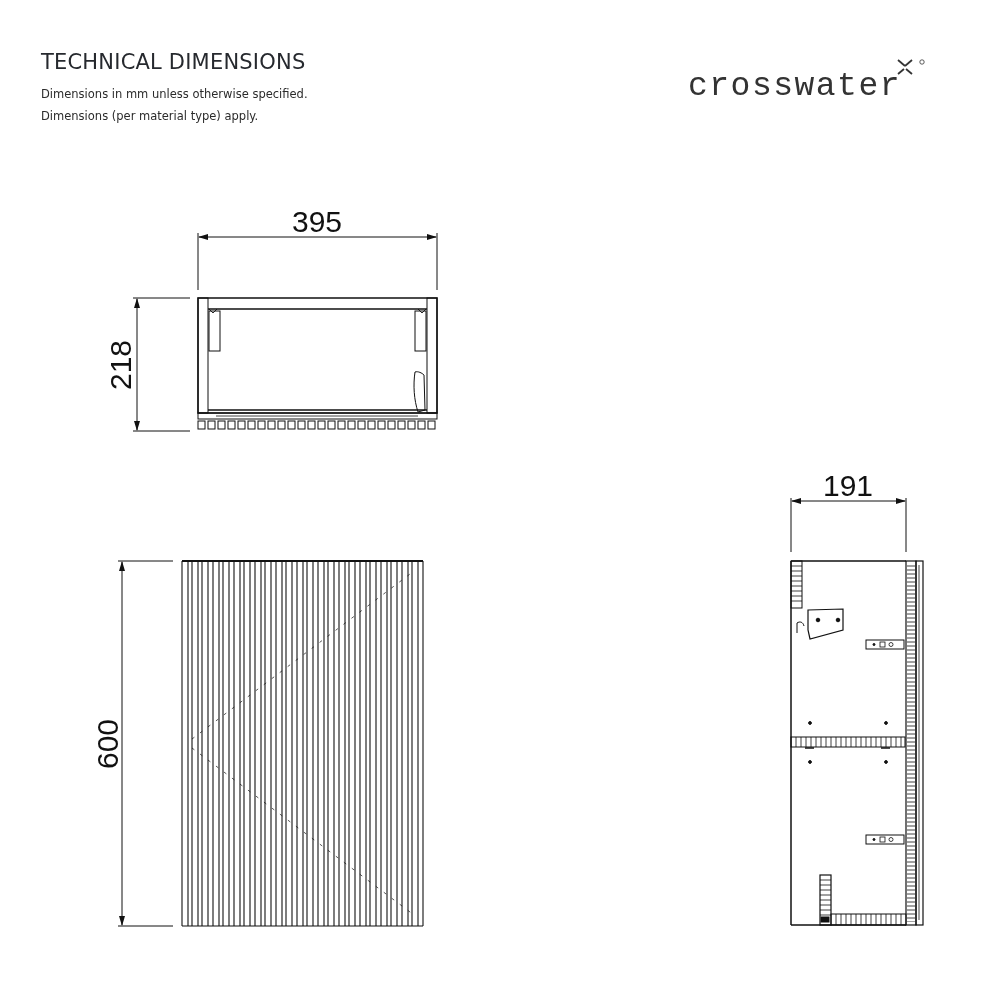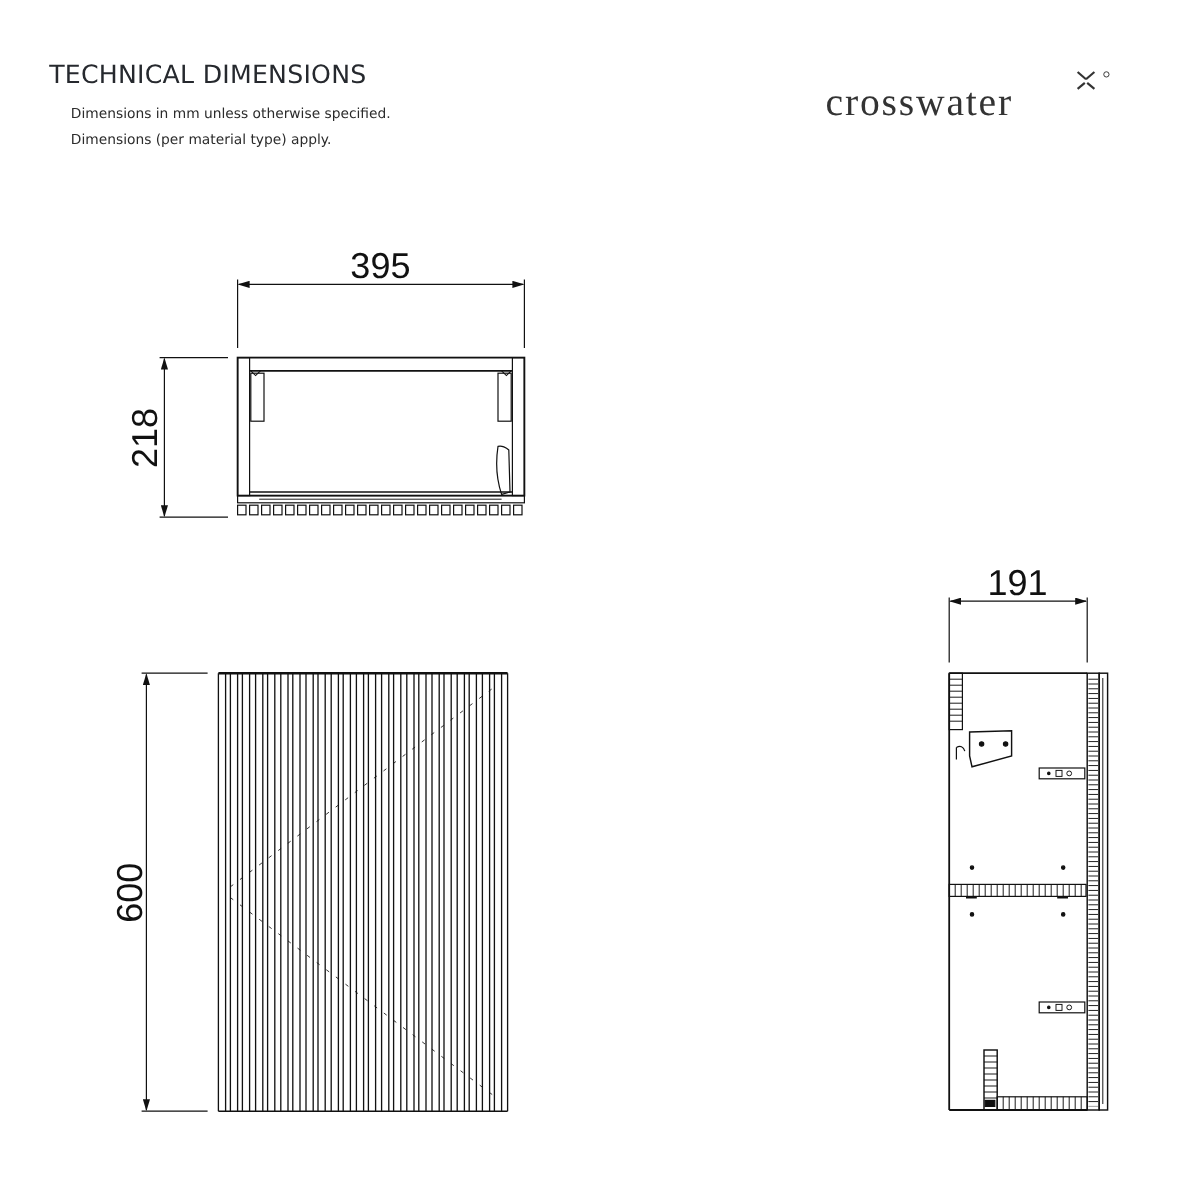--- a/index.html
+++ b/index.html
@@ -1,21 +1,21 @@
 <!DOCTYPE html>
 <html><head>
 <meta charset="utf-8">
 <style>
   html, body { margin:0; padding:0; background:#ffffff; }
   body { width:1000px; height:1000px; position:relative; overflow:hidden; font-family:"DejaVu Sans", sans-serif; color:#222; }
   .title { position:absolute; left:41px; top:50px; font-family:"DejaVu Sans", sans-serif; font-weight:normal; font-size:21px; letter-spacing:0.2px; color:#26292e; }
-  .sub { position:absolute; left:41px; font-size:11.5px; color:#2b2b2b; font-family:"DejaVu Sans", sans-serif;margin-left:18px; }
+  .sub { position:absolute; left:41px; font-size:11.5px; color:#2b2b2b; font-family:"DejaVu Sans", sans-serif; }
   .sub1 { top:87px; }
   .sub2 { top:109px; }
-  .logo { position:absolute; left:688px; top:68px; font-family:Liberation Serif, serif; font-weight:200; font-size:33px; letter-spacing:1.5px; color:#333; }
+  .logo { position:absolute; left:688px; top:68px; font-family:Liberation Mono, monospace; font-weight:200; font-size:33px; letter-spacing:1.5px; color:#333; }
   svg.drawing { position:absolute; left:0; top:0; }
   .dimtxt { font-family:"Liberation Sans", sans-serif; font-size:30px; fill:#111; }
 </style>
 </head>
 <body>
 
 <div class="title">TECHNICAL DIMENSIONS</div>
 <div class="sub sub1">Dimensions in mm unless otherwise specified.</div>
 <div class="sub sub2">Dimensions (per material type) apply.</div>
 

